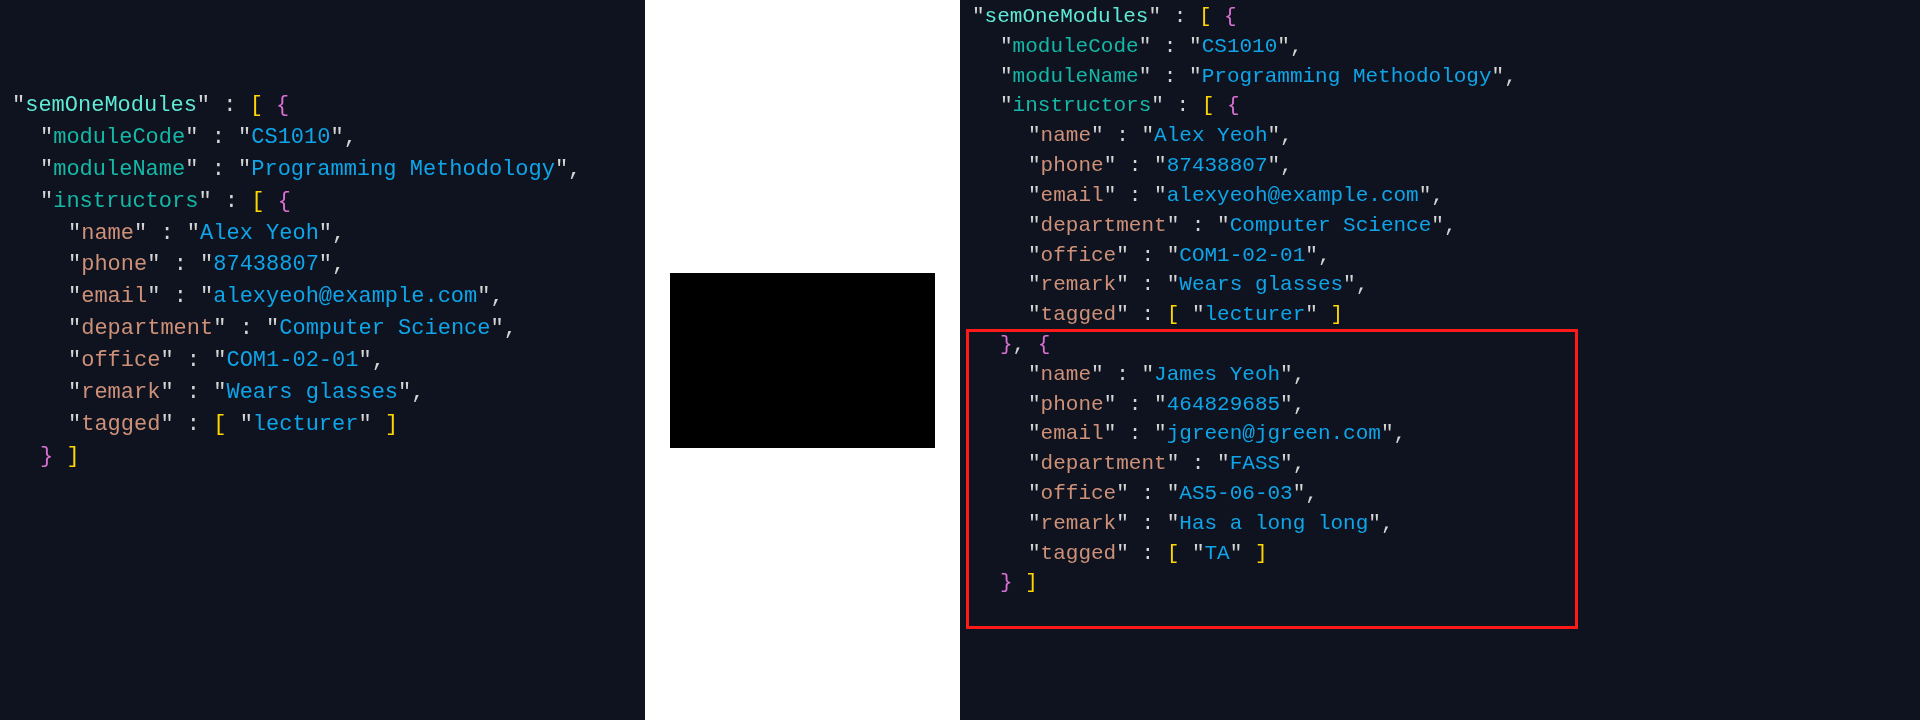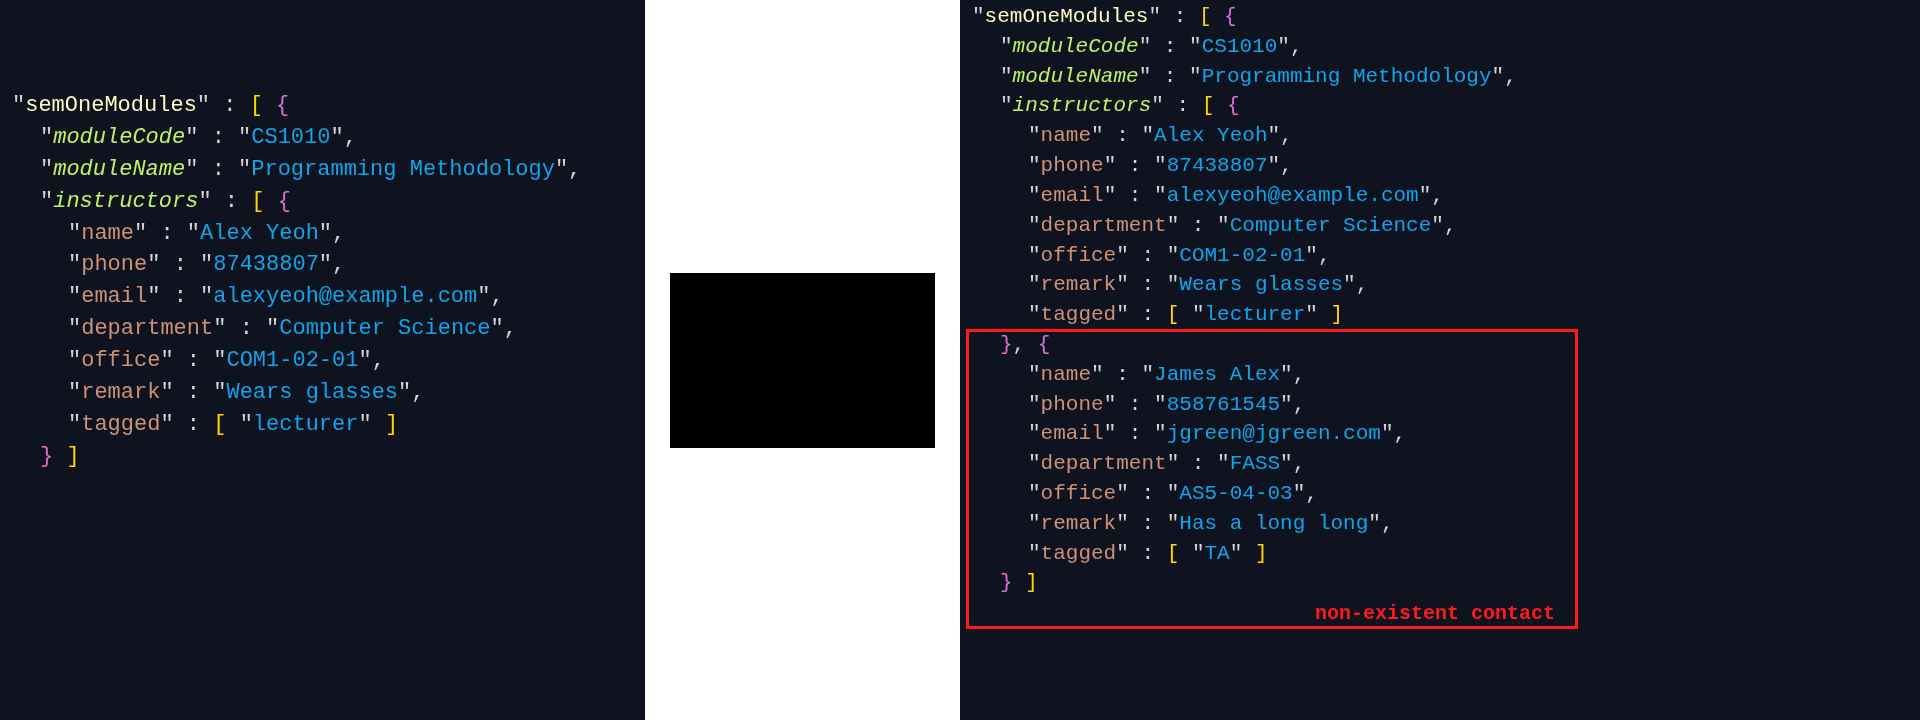--- a/index.html
+++ b/index.html
@@ -38,22 +38,22 @@
     background: #000000;
   }
   .panel-right {
     width: 960px;
     height: 720px;
     padding: 2px 12px 12px 12px;
     font-size: 21px;
     line-height: 1.42;
     position: relative;
   }
-  .tok-key-top { color: #fef9c3; } 
-  .tok-key { color: #bef264; font-style: italic; }     
+  .tok-key-top { color: #5eead4; } 
+  .tok-key { color: #14b8a6; }     
   .tok-key2 { color: #ce9178; }    
   .tok-str { color: #0ea5e9; }     
   .tok-op  { color: #d4d4d4; }     
   .tok-br  { color: #ffd700; }     
   .tok-br2 { color: #da70d6; }
   .ind1 { padding-left: 28px; }
   .ind2 { padding-left: 56px; }
   .highlight-box {
     position: absolute;
     border: 3px solid #ff1a1a;
@@ -187,52 +187,51 @@
     <span class="tok-op"> : </span><span class="tok-br">[</span>
     <span class="tok-op">"</span><span class="tok-str">lecturer</span><span class="tok-op">"</span>
     <span class="tok-br">]</span>
   </div>
   <div class="ind1">
     <span class="tok-br2">}</span><span class="tok-op">, </span><span class="tok-br2">{</span>
   </div>
   <div class="ind2">
     <span class="tok-op">"</span><span class="tok-key2">name</span><span class="tok-op">"</span>
     <span class="tok-op"> : </span>
-    <span class="tok-op">"</span><span class="tok-str">James Alex</span><span class="tok-op">"</span><span class="tok-op">,</span>
+    <span class="tok-op">"</span><span class="tok-str">James Yeoh</span><span class="tok-op">"</span><span class="tok-op">,</span>
   </div>
   <div class="ind2">
     <span class="tok-op">"</span><span class="tok-key2">phone</span><span class="tok-op">"</span>
     <span class="tok-op"> : </span>
-    <span class="tok-op">"</span><span class="tok-str">858761545</span><span class="tok-op">"</span><span class="tok-op">,</span>
+    <span class="tok-op">"</span><span class="tok-str">464829685</span><span class="tok-op">"</span><span class="tok-op">,</span>
   </div>
   <div class="ind2">
     <span class="tok-op">"</span><span class="tok-key2">email</span><span class="tok-op">"</span>
     <span class="tok-op"> : </span>
     <span class="tok-op">"</span><span class="tok-str">jgreen@jgreen.com</span><span class="tok-op">"</span><span class="tok-op">,</span>
   </div>
   <div class="ind2">
     <span class="tok-op">"</span><span class="tok-key2">department</span><span class="tok-op">"</span>
     <span class="tok-op"> : </span>
     <span class="tok-op">"</span><span class="tok-str">FASS</span><span class="tok-op">"</span><span class="tok-op">,</span>
   </div>
   <div class="ind2">
     <span class="tok-op">"</span><span class="tok-key2">office</span><span class="tok-op">"</span>
     <span class="tok-op"> : </span>
-    <span class="tok-op">"</span><span class="tok-str">AS5-04-03</span><span class="tok-op">"</span><span class="tok-op">,</span>
+    <span class="tok-op">"</span><span class="tok-str">AS5-06-03</span><span class="tok-op">"</span><span class="tok-op">,</span>
   </div>
   <div class="ind2">
     <span class="tok-op">"</span><span class="tok-key2">remark</span><span class="tok-op">"</span>
     <span class="tok-op"> : </span>
     <span class="tok-op">"</span><span class="tok-str">Has a long long</span><span class="tok-op">"</span><span class="tok-op">,</span>
   </div>
   <div class="ind2">
     <span class="tok-op">"</span><span class="tok-key2">tagged</span><span class="tok-op">"</span>
     <span class="tok-op"> : </span><span class="tok-br">[</span>
     <span class="tok-op">"</span><span class="tok-str">TA</span><span class="tok-op">"</span>
     <span class="tok-br">]</span>
   </div>
   <div class="ind1">
     <span class="tok-br2">}</span> <span class="tok-br">]</span>
   </div>
 
   <div class="highlight-box" style="left:6px; top:329px; width:612px; height:300px;"></div>
-  <div class="highlight-label" style="left:355px; top:600px;">non-existent contact</div>
 </div>
 
 </body></html>

